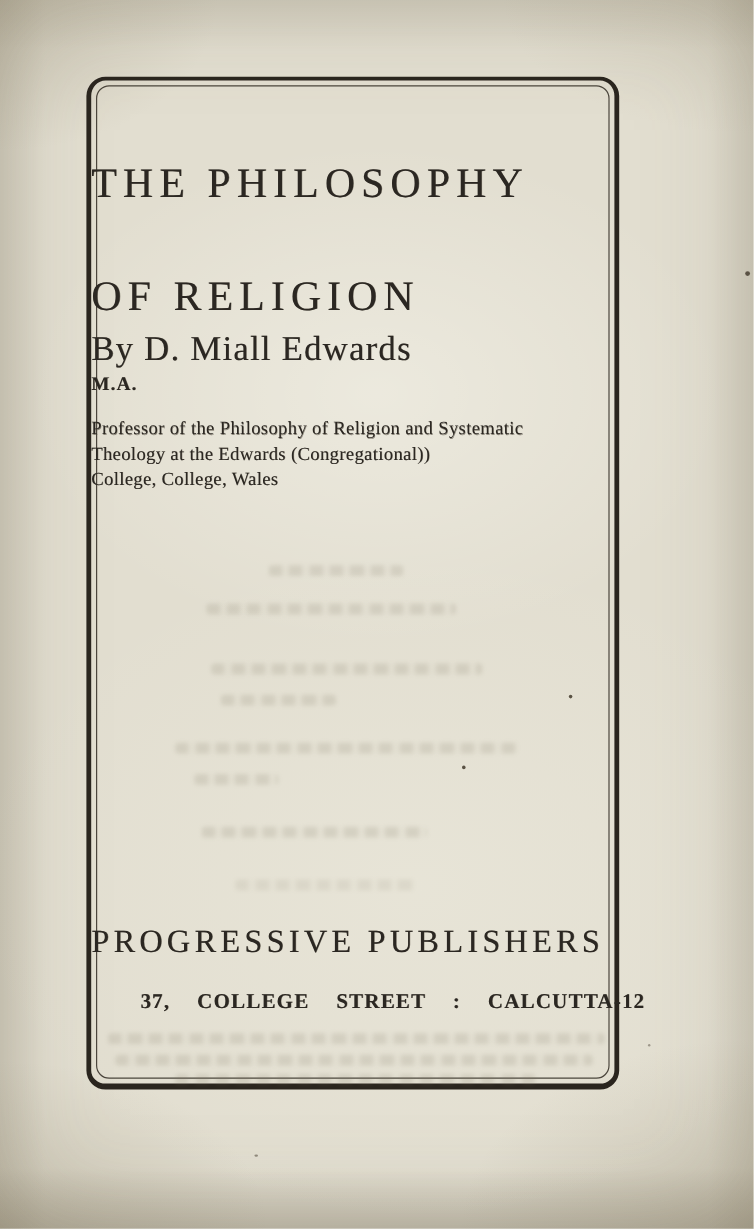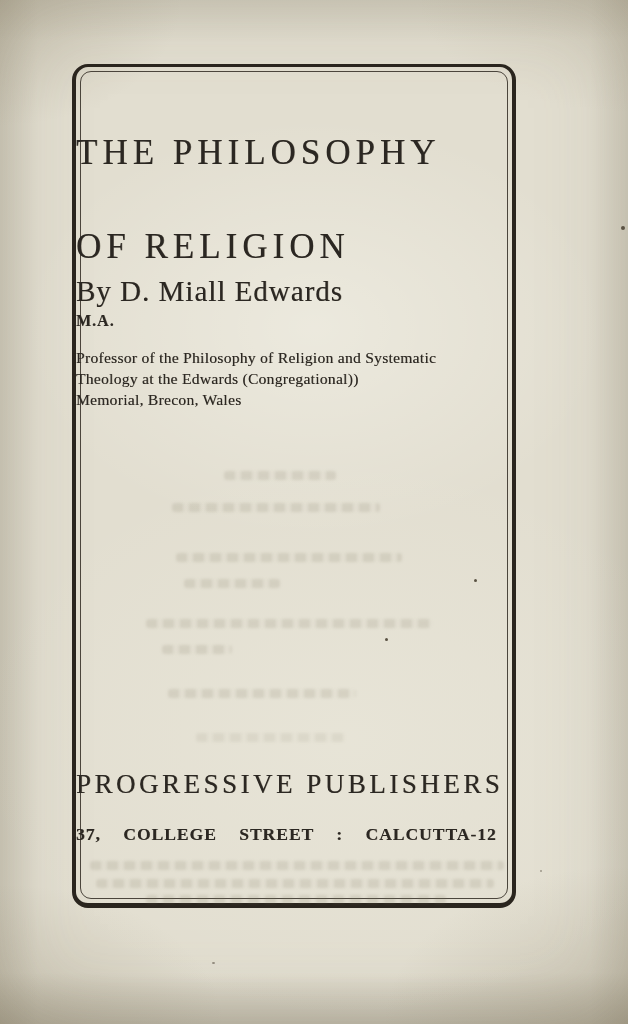--- a/index.html
+++ b/index.html
@@ -50,21 +50,21 @@
   .title-line { font-size: 35px; letter-spacing: 5px; font-weight: 500; }
   .title-1 { top: 66px; }
   .title-2 { top: 140px; margin-top: 20px; }
 
   .byline { top: 208px; font-size: 29px; letter-spacing: 1px; }
   .credentials { top: 245px; font-size: 16px; font-weight: bold; letter-spacing: 1px; }
 
   .affiliation { top: 280px; font-size: 15.5px; font-weight: normal; line-height: 21px; letter-spacing: 0.3px; }
 
   .publisher { top: 702px; font-size: 27px; letter-spacing: 3.5px; }
-  .address   { top: 757px; font-size: 17.5px; font-weight: bold; letter-spacing: 1px; word-spacing: 17px; }
+  .address   { top: 757px; font-size: 17.5px; font-weight: bold; letter-spacing: 1px; word-spacing: 17px; padding-left: 41px; }
 
   
   .smudge {
     position: absolute;
     height: 9px;
     background: repeating-linear-gradient(90deg,
       rgba(125,118,96,0.30) 0px, rgba(125,118,96,0.30) 11px,
       rgba(125,118,96,0.05) 11px, rgba(125,118,96,0.05) 17px);
     border-radius: 3px;
     filter: blur(1.6px);
@@ -84,21 +84,21 @@
 
     <div class="print title-line title-1">THE PHILOSOPHY</div>
     <div class="print title-line title-2">OF RELIGION</div>
 
     <div class="print credentials">M.A.</div>
     <div class="print byline">By D. Miall Edwards</div>
 
     <div class="print affiliation">
       <div>Professor of the Philosophy of Religion and Systematic</div>
       <div>Theology at the Edwards (Congregational))</div>
-      <div>Memorial, Brecon, Wales</div>
+      <div>College, College, Wales</div>
     </div>
 
     <div class="smudge" style="left:148px; top:404px; width:112px;"></div>
     <div class="smudge" style="left:96px;  top:436px; width:208px;"></div>
     <div class="smudge" style="left:100px; top:486px; width:226px;"></div>
     <div class="smudge" style="left:108px; top:512px; width:96px;"></div>
     <div class="smudge" style="left:70px;  top:552px; width:286px;"></div>
     <div class="smudge" style="left:86px;  top:578px; width:70px;"></div>
     <div class="smudge" style="left:92px;  top:622px; width:188px;"></div>
     <div class="smudge" style="left:120px; top:666px; width:150px; opacity:0.35;"></div>

